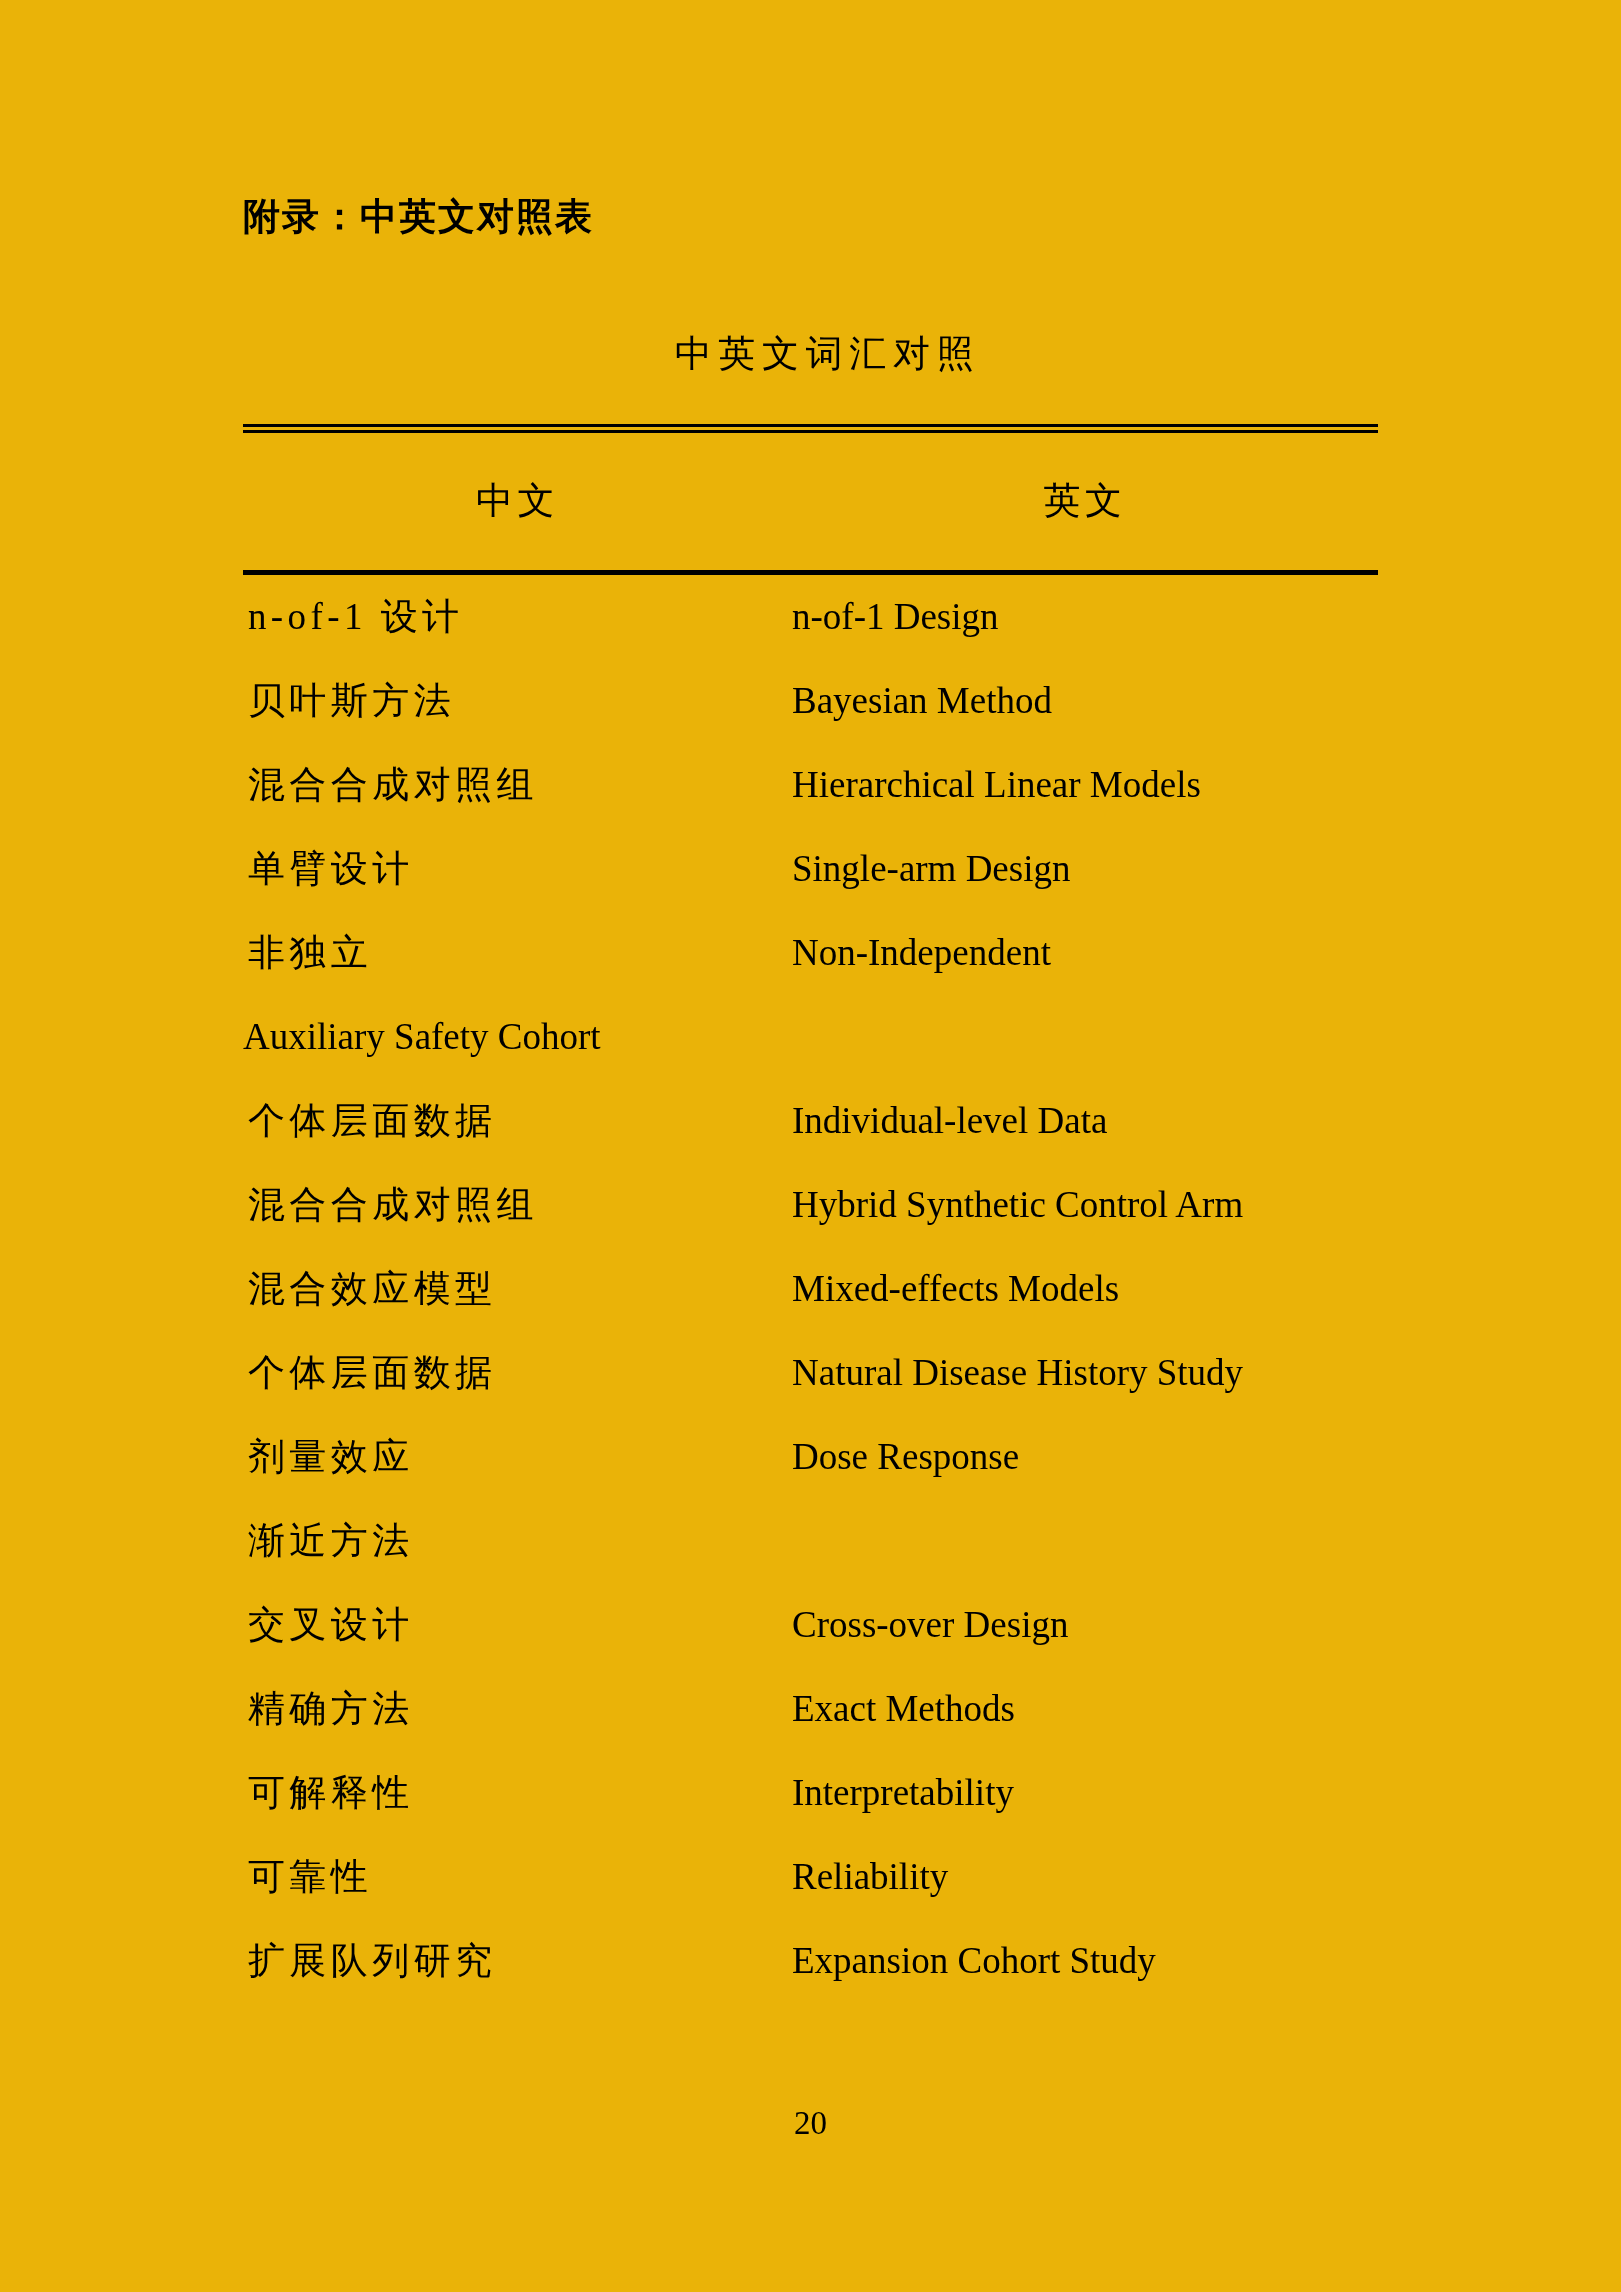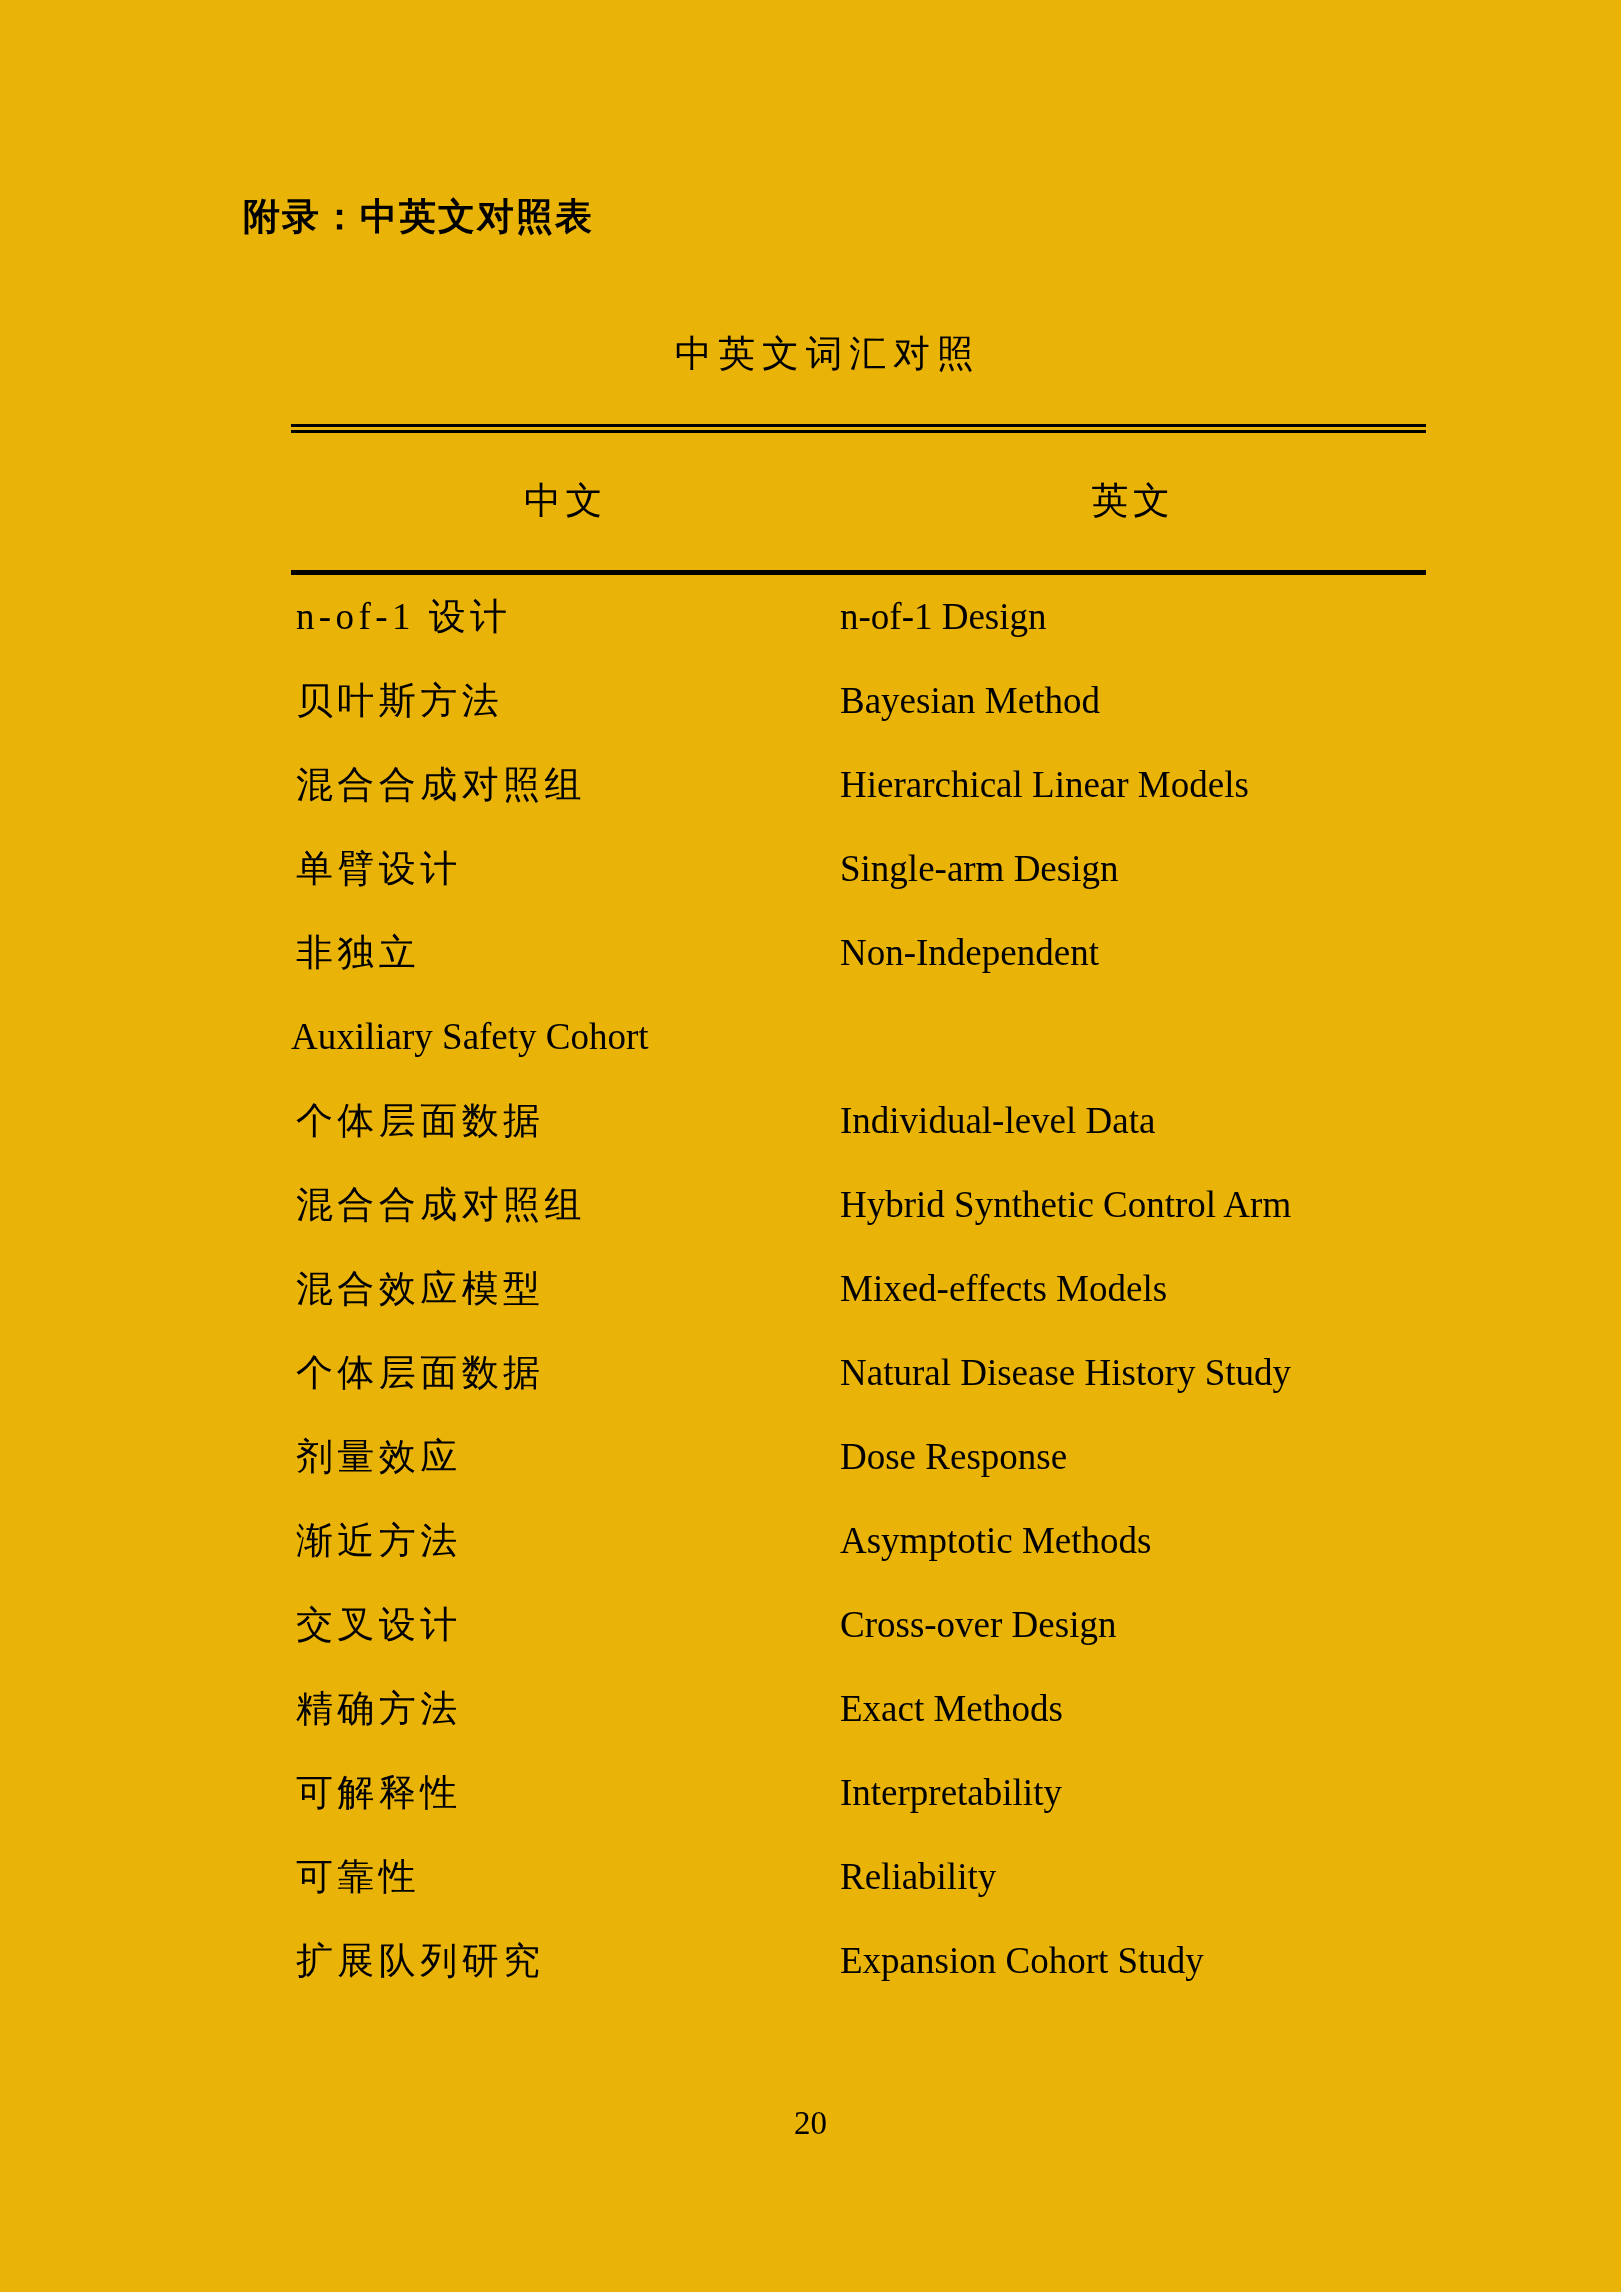--- a/index.html
+++ b/index.html
@@ -36,21 +36,20 @@
     text-align: center;
     font-size: 37px;
     letter-spacing: 0.18em;
     white-space: nowrap;
   }
   .vtable {
     position: absolute;
     left: 243px;
     top: 424px;
     width: 1135px;
-    margin-left: 48px;
   }
   .rule-double .rline {
     height: 2.9px;
     background: #000000;
   }
   .rule-double .rline + .rline {
     margin-top: 2.9px;
   }
   .thead {
     display: flex;
@@ -170,21 +169,20 @@
           <div class="td en">Natural Disease History Study</div>
         </div>
 
         <div class="trow">
           <div class="td cn">剂量效应</div>
           <div class="td en">Dose Response</div>
         </div>
 
         <div class="trow">
           <div class="td cn">渐近方法</div>
-          <div class="td en">Asymptotic Methods</div>
         </div>
 
         <div class="trow">
           <div class="td cn">交叉设计</div>
           <div class="td en">Cross-over Design</div>
         </div>
 
         <div class="trow">
           <div class="td cn">精确方法</div>
           <div class="td en">Exact Methods</div>

